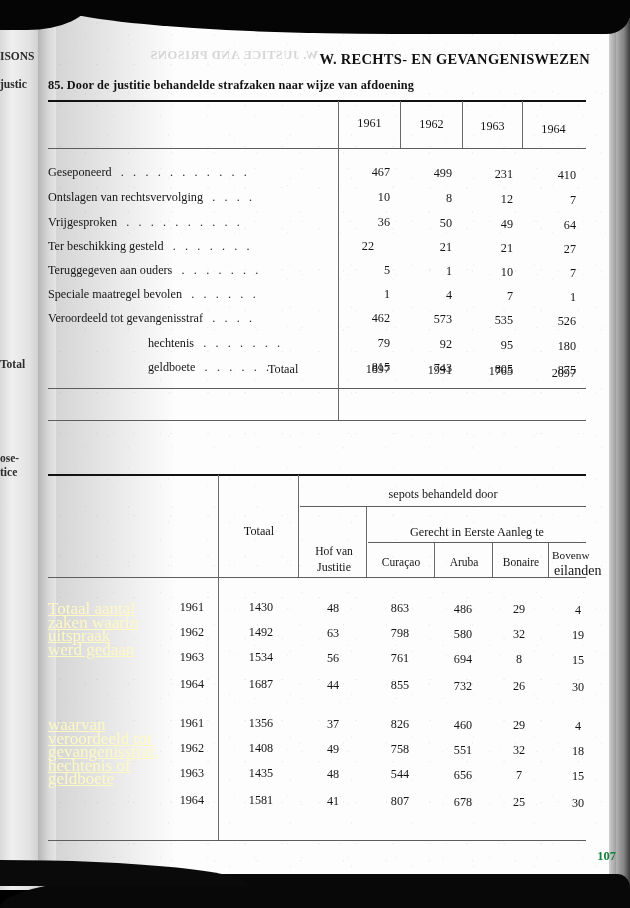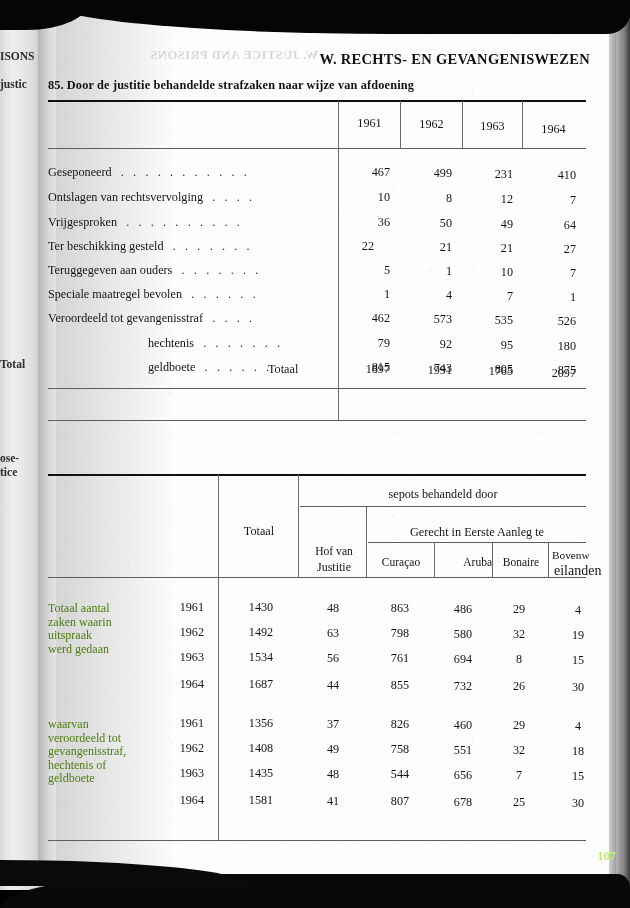--- a/index.html
+++ b/index.html
@@ -79,24 +79,24 @@
   .vrule{position:absolute;width:1px;background:#6a6a6a;}
 
   .cell{position:absolute;font-size:12.2px;color:#151515;white-space:nowrap;}
   .cell.num{text-align:right;}
   .cell.ctr{text-align:center;}
   .lbl{position:absolute;font-size:12.2px;color:#151515;white-space:nowrap;}
   .hdr{position:absolute;font-size:12.2px;color:#151515;white-space:nowrap;text-align:center;}
 
   .leader{letter-spacing:3.1px;color:#2a2a2a;}
 
-  .rowlabel{position:absolute;font-size:12px;color:#4d7c0f;line-height:13.5px;width:150px;}
+  .rowlabel{position:absolute;font-size:17px;color:#fef9c3;line-height:13.5px;width:150px;text-decoration:underline;}
 
   .pageno{position:absolute;right:14px;bottom:44px;font-size:12.5px;
-      font-weight:bold;color:#bef264;}
+      font-weight:bold;color:#15803d;}
 </style>
 </head>
 <body>
 
 <div id="scan">
 
   <div class="facing-page"></div>
   <div class="gutter-shadow"></div>
 
   <div class="sheet"></div>
@@ -217,21 +217,21 @@
     <div class="vrule" style="left:508px;top:503px;height:34px;"></div>
 
     <div class="vrule" style="left:178px;top:537px;height:263px;"></div>
 
     <div class="hdr" style="left:180px;top:484px;width:78px;">Totaal</div>
     <div class="hdr" style="left:260px;top:447px;width:286px;">sepots behandeld door</div>
     <div class="hdr" style="left:262px;top:505px;width:64px;font-size:11.6px;">Hof van</div>
     <div class="hdr" style="left:262px;top:520px;width:64px;font-size:12px;">Justitie</div>
     <div class="hdr" style="left:328px;top:485px;width:218px;">Gerecht in Eerste Aanleg te</div>
     <div class="hdr" style="left:328px;top:516px;width:66px;font-size:11.5px;">Curaçao</div>
-    <div class="hdr" style="left:396px;top:516px;width:56px;font-size:11.5px;text-align:right;">Aruba</div>
+    <div class="hdr" style="left:396px;top:516px;width:56px;font-size:11.5px;">Aruba</div>
     <div class="hdr" style="left:454px;top:516px;width:54px;font-size:11.5px;">Bonaire</div>
     <div class="hdr" style="left:512px;top:509px;width:68px;font-size:11.3px;text-align:left;">Bovenw</div>
     <div class="hdr" style="left:514px;top:523px;width:68px;font-size:14px;text-align:left;">eilanden</div>
 
     <div class="rowlabel" style="left:8px;top:562px;">
       <div>Totaal  aantal</div>
       <div>zaken  waarin</div>
       <div>uitspraak</div>
       <div>werd  gedaan</div>
     </div>

